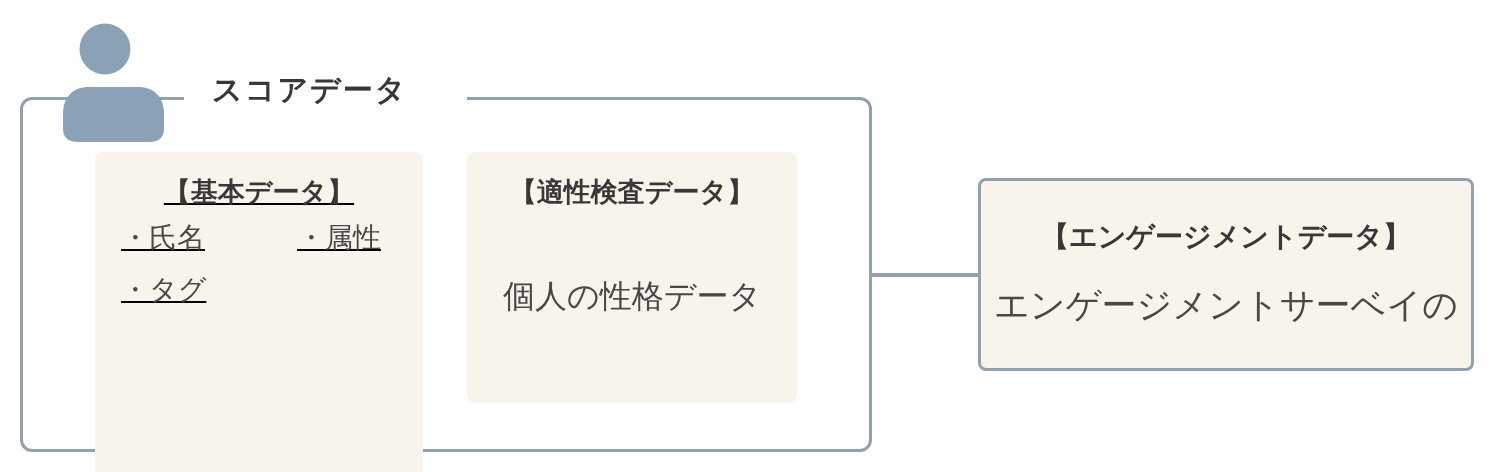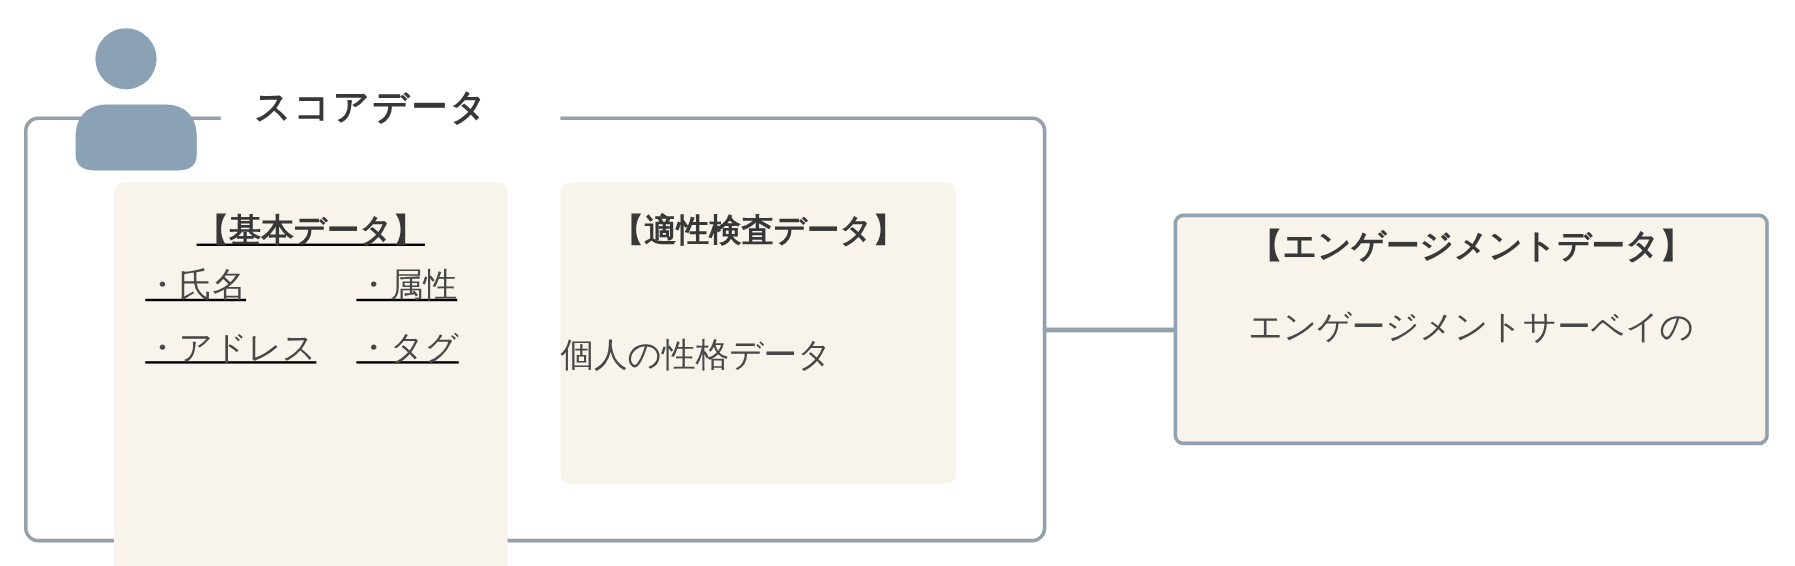--- a/index.html
+++ b/index.html
@@ -28,33 +28,33 @@
   
   .panel{position:absolute;background:var(--panel_bg);border-radius:8px;z-index:2;}
   .panel-basic{left:95px;top:152px;width:328px;height:336px;text-decoration:underline;}
   .panel-aptitude{left:467px;top:152px;width:330px;height:251px;}
   .panel-title{padding-top:25px;text-align:center;font-size:27px;font-weight:bold;
     color:var(--heading_text);line-height:30px;white-space:nowrap;}
   .item-rows{margin-top:16px;padding-left:26px;}
   .item-row{display:flex;font-size:28px;color:var(--body_text);line-height:30px;
     margin-bottom:22px;white-space:nowrap;}
   .item-left{width:176px;flex:0 0 176px;}
-  .panel-body-center{margin-top:72px;font-size:28px;
+  .panel-body-center{margin-top:72px;text-align:center;font-size:32px;
     color:var(--body_text);line-height:34px;white-space:nowrap;}
 
   
   .connector{position:absolute;left:869px;top:273px;width:112px;height:4px;
     background:var(--border);z-index:1;}
 
   
   .engagement-box{position:absolute;left:978px;top:178px;width:496px;height:193px;
     border:3px solid var(--border);border-radius:8px;background:var(--panel_bg);z-index:2;}
-  .engagement-title{padding-top:8px;text-align:center;font-size:28px;font-weight:bold;
+  .engagement-title{padding-top:40px;text-align:center;font-size:28px;font-weight:bold;
     color:var(--heading_text);line-height:32px;white-space:nowrap;}
-  .engagement-body{margin-top:32px;text-align:center;font-size:28px;
+  .engagement-body{margin-top:32px;text-align:center;font-size:35px;
     color:var(--body_text);line-height:39px;white-space:nowrap;}
 </style>
 </head>
 <body>
 
 <div class="canvas">
 
   <div class="group-box"></div>
   <div class="title-mask"></div>
   <div class="group-title">スコアデータ</div>
@@ -66,21 +66,20 @@
   </svg>
 
   <div class="panel panel-basic">
     <div class="panel-title">【基本データ】</div>
     <div class="item-rows">
       <div class="item-row">
         <span class="item-left">・氏名</span>
         <span class="item-right">・属性</span>
       </div>
       <div class="item-row">
-        <span class="item-left">・アドレス</span>
         <span class="item-right">・タグ</span>
       </div>
     </div>
   </div>
 
   <div class="panel panel-aptitude">
     <div class="panel-title">【適性検査データ】</div>
     <div class="panel-body-center">個人の性格データ</div>
   </div>
 

